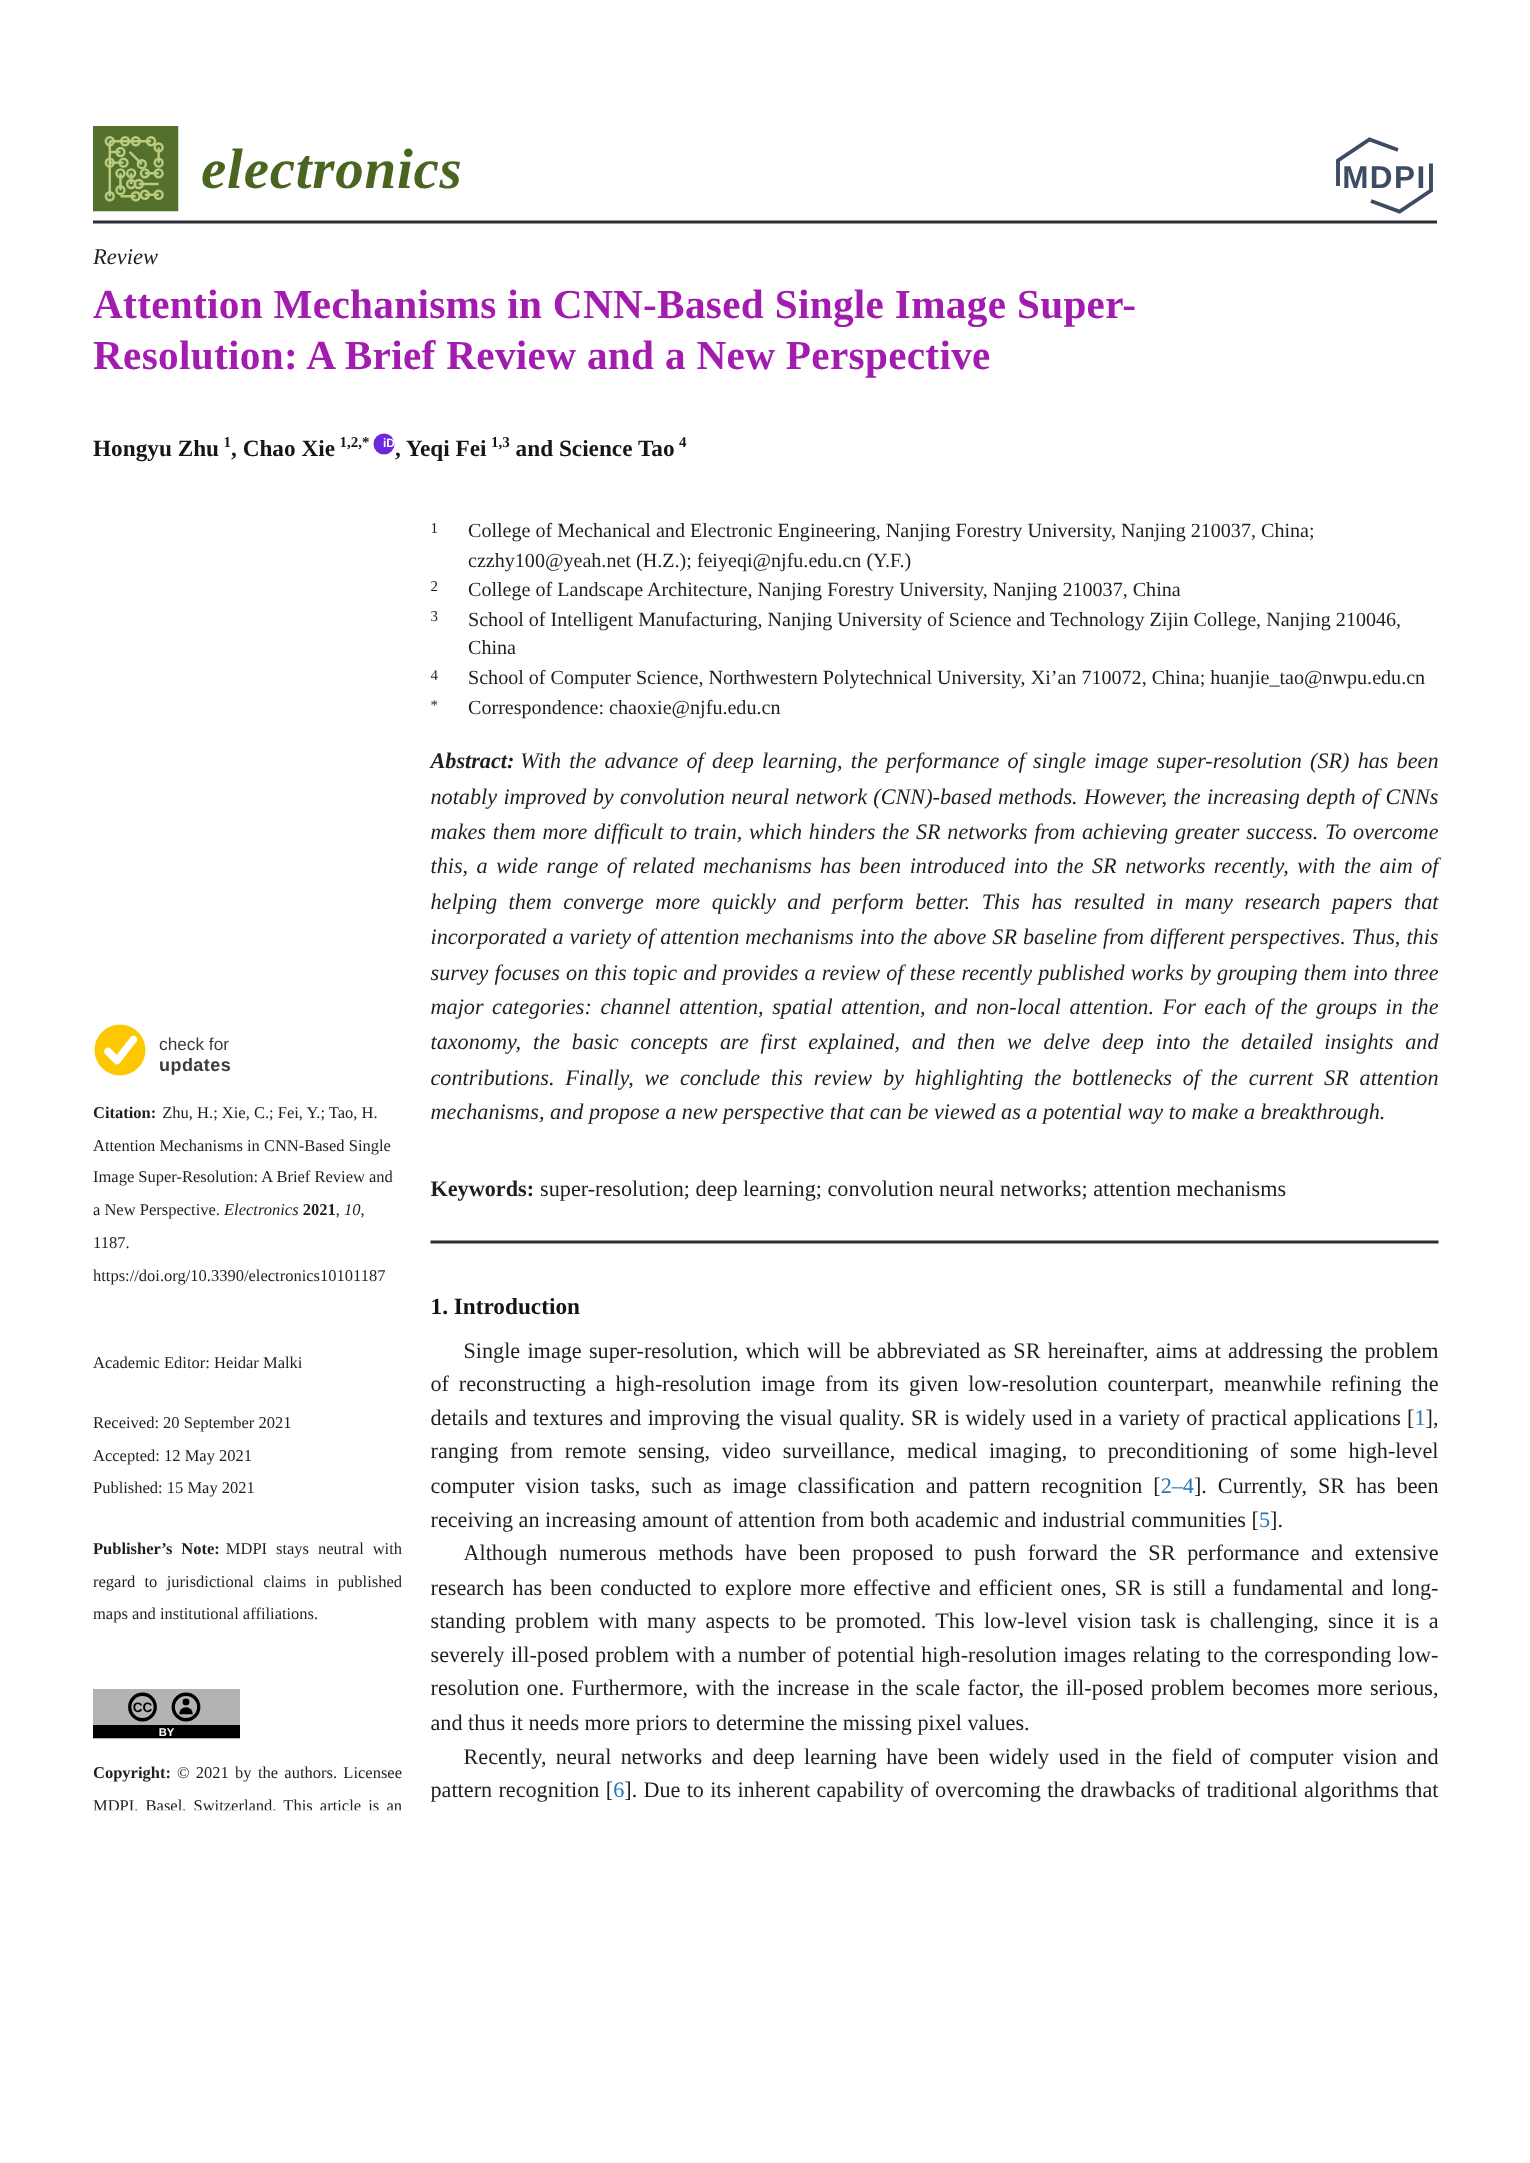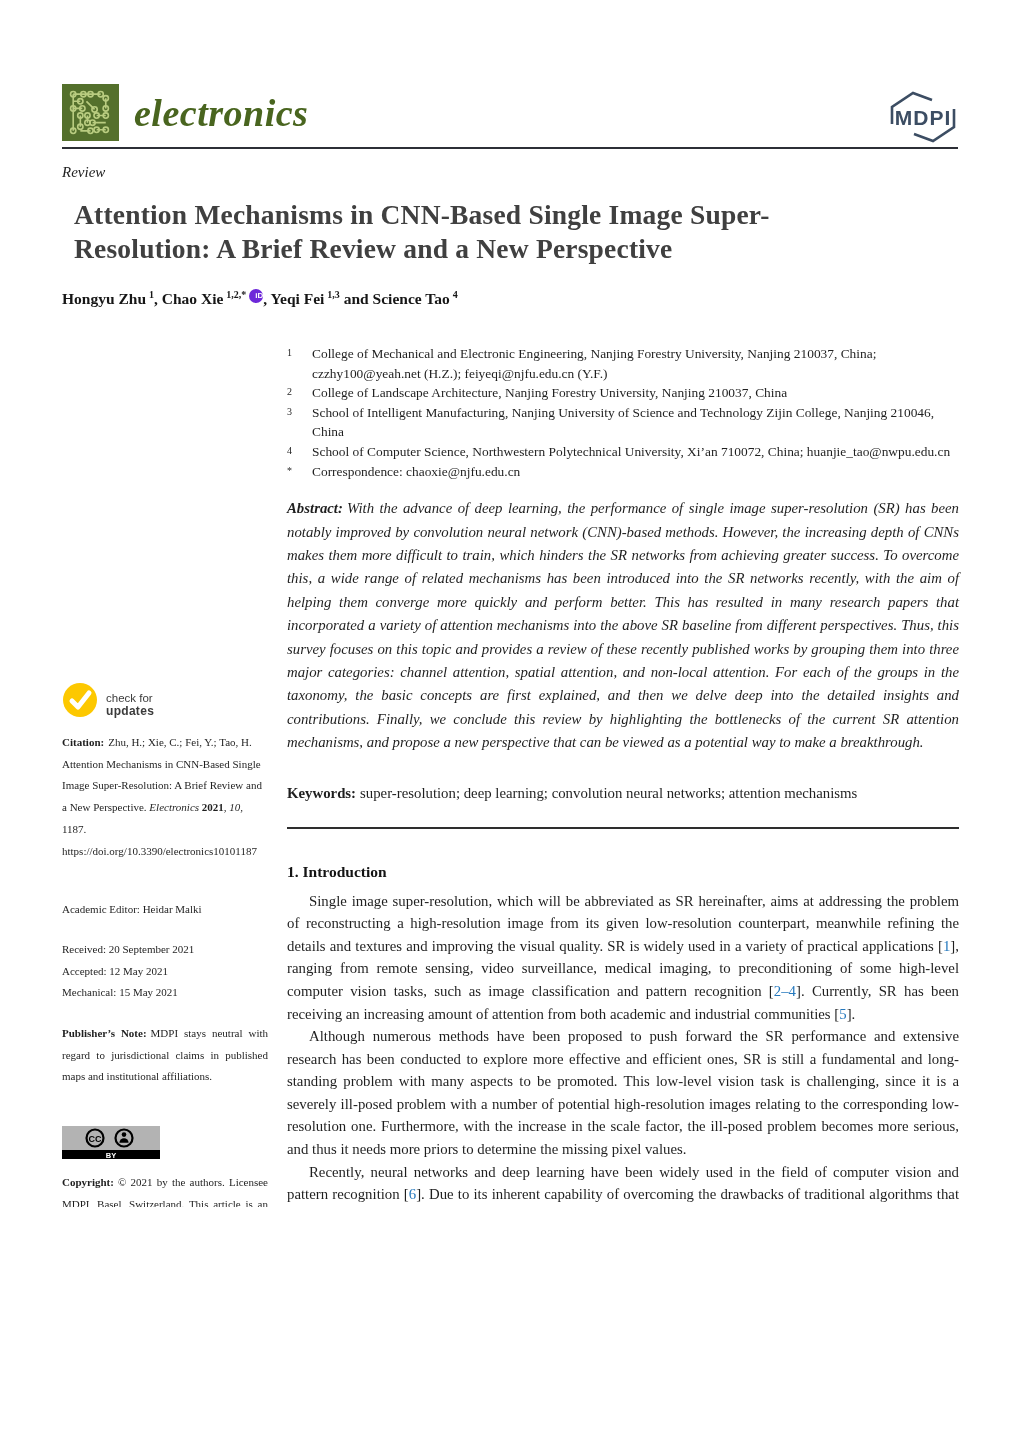--- a/index.html
+++ b/index.html
@@ -8,22 +8,22 @@
 
   
   .logo-electronics{position:absolute;left:62px;top:84px;display:flex;align-items:center;}
   .logo-electronics .wordmark{font-style:italic;font-weight:600;font-size:38px;color:#49651f;
         margin-left:15px;letter-spacing:.5px;}
   .logo-mdpi{position:absolute;right:58px;top:88px;}
   .header-rule{position:absolute;left:62px;right:62px;top:147px;height:2px;background:#2c2f36;}
 
   
   .article-type{position:absolute;left:62px;top:164px;font-style:italic;font-size:15px;color:#222;}
-  .title{position:absolute;left:62px;top:186px;width:810px;margin:12px;font-size:27.5px;line-height:34px;
-        font-weight:bold;color:#404040;letter-spacing:.2px;}
+  .title{position:absolute;left:62px;top:186px;width:810px;margin:0;font-size:27.5px;line-height:34px;
+        font-weight:bold;color:#a21caf;letter-spacing:.2px;}
   .authors{position:absolute;left:62px;top:289px;font-size:15.5px;font-weight:bold;color:#161616;}
   .authors sup{font-size:10px;margin-left:3px;}
   .orcid{display:inline-block;width:14px;height:14px;border-radius:50%;background:#6d28d9;color:#fff;
         font-family:"Liberation Sans",sans-serif;font-size:8px;font-weight:bold;text-align:right;
         line-height:14px;vertical-align:6px;margin-left:3px;font-style:normal;}
 
   
   .main{position:absolute;left:287px;top:344px;width:672px;}
   .aff-row{display:flex;font-size:13.4px;line-height:19.6px;}
   .aff-marker{flex:0 0 25px;font-size:10px;transform:translateY(-1px);}
@@ -168,21 +168,21 @@
     </div>
 
     <div class="sb-editor">
       <span>Academic Editor:</span>
       <span>Heidar Malki</span>
     </div>
 
     <div class="sb-dates">
         <div><span>Received: </span><span>20 September 2021</span></div>
         <div><span>Accepted: </span><span>12 May 2021</span></div>
-        <div><span>Mechanical: </span><span>15 May 2021</span></div>
+        <div><span>Published: </span><span>15 May 2021</span></div>
       </div>
 
     <div class="sb-note">
       <span class="inline-label">Publisher’s Note:</span><span>MDPI stays neutral with regard to jurisdictional claims in published maps and institutional affiliations.</span>
     </div>
 
     <div class="sb-cc">
       <svg width="98" height="33" viewBox="0 0 98 33">
         <rect width="98" height="33" fill="#b3b3b3"></rect>
         <rect y="24" width="98" height="9" fill="#000000"></rect>

